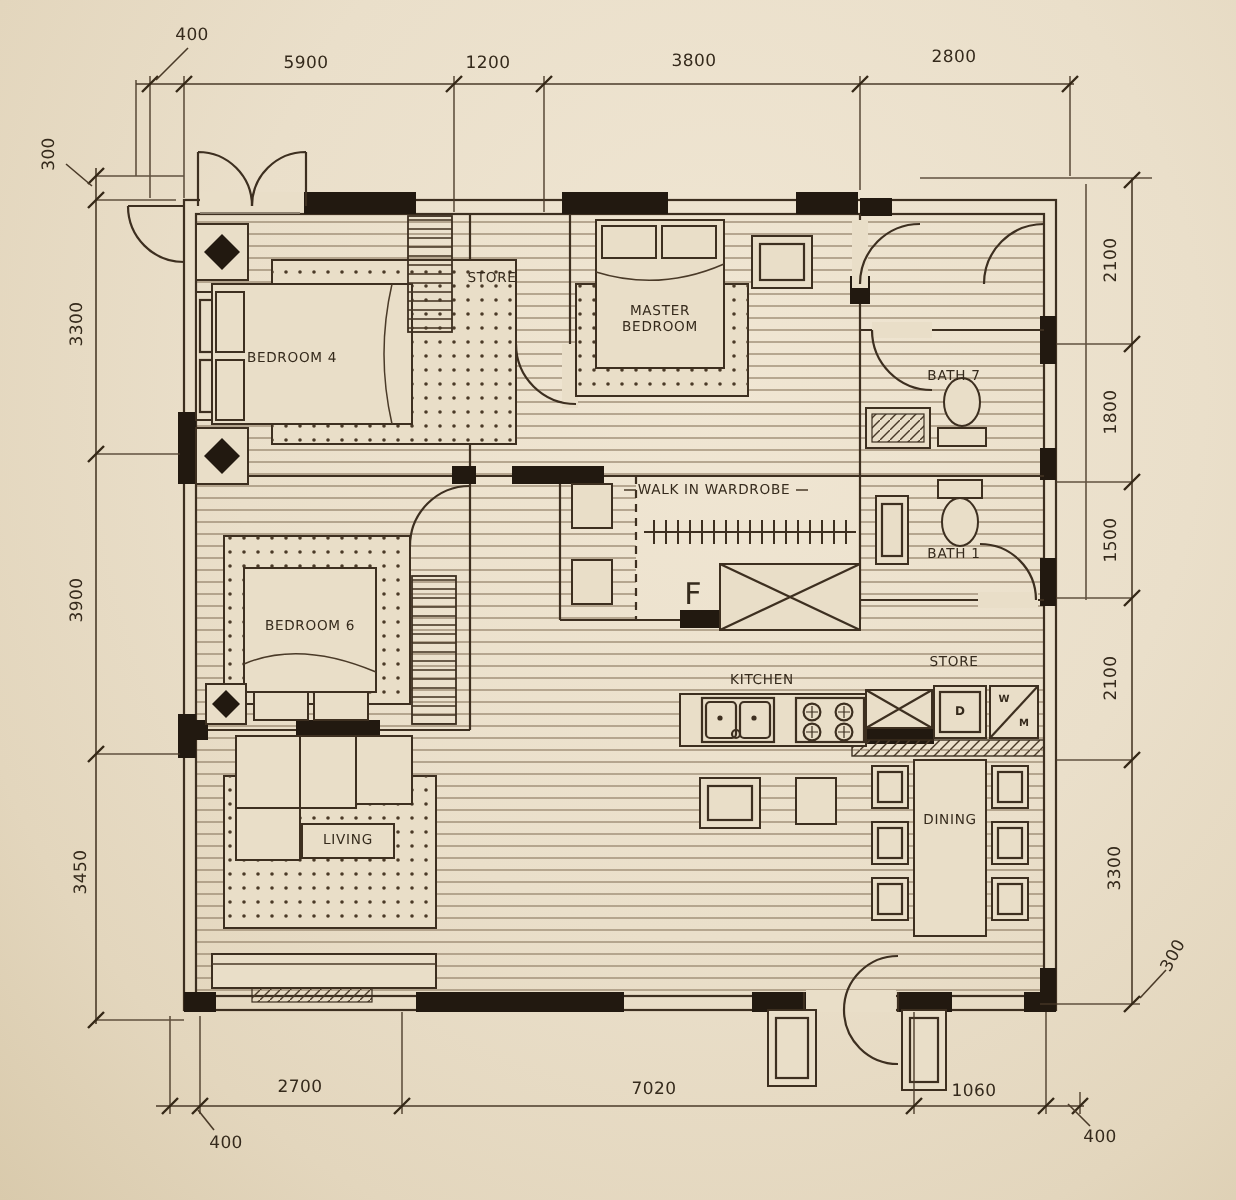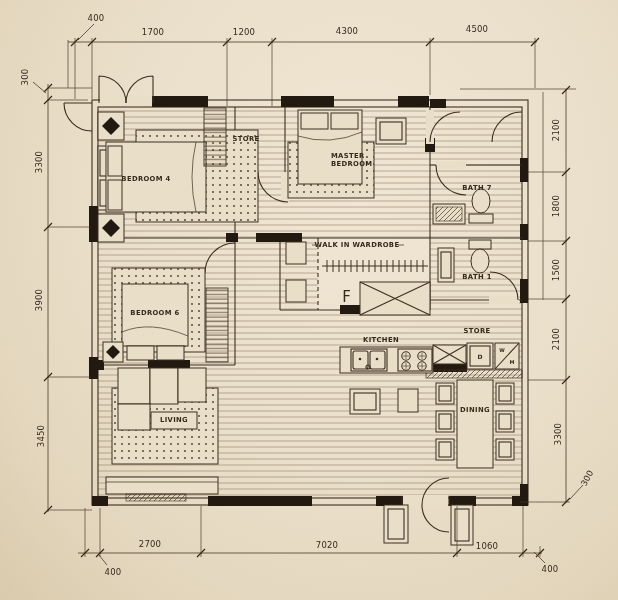--- a/index.html
+++ b/index.html
@@ -12,24 +12,24 @@
   .ink{stroke:#3d2f20;fill:none;stroke-width:1.1;}
   .thin{stroke:#4a3a28;fill:none;stroke-width:0.75;}
   .blk{fill:#221910;stroke:none;}
   .gry{fill:#8d8170;stroke:none;}
   .pf{fill:#e9dec8;stroke:#3d2f20;stroke-width:1;}
   .er{fill:#e9dec8;stroke:none;}
   .dim{stroke:#4a3a28;fill:none;stroke-width:0.8;}
   .tick{stroke:#352817;fill:none;stroke-width:1.2;}
   .lbl{position:absolute;transform:translate(-50%,-50%);color:#352a1c;white-space:nowrap;}
   .dimt{font-size:8.5px;letter-spacing:0.2px;}
-  .room{font-size:6.8px;letter-spacing:0.35px;font-weight:bold;}
+  .room{font-size:6.8px;letter-spacing:0.35px;font-weight:normal;}
   .rot{transform:translate(-50%,-50%) rotate(-90deg);}
   .rot62{transform:translate(-50%,-50%) rotate(-62deg);}
-  .wrap2{white-space:normal;width:46px;line-height:1.25;margin-left:24px;}
+  .wrap2{white-space:normal;width:46px;text-align:center;line-height:1.25;}
   .big{font-size:15px;font-weight:normal;letter-spacing:1px;}
   .tiny{font-size:6px;font-weight:bold;}
   .micro{font-size:5px;font-weight:bold;}
 </style>
 </head>
 <body>
 
 <div class="paper">
 
 <svg width="618" height="600" viewBox="0 0 618 600">
@@ -284,24 +284,24 @@
 
     <path class="dim" d="M94,24 L78,40"></path>
     <path class="dim" d="M33,82 L46,93"></path>
     <path class="dim" d="M583,485 L570,499"></path>
     <path class="dim" d="M545,563 L534,552"></path>
     <path class="dim" d="M107,565 L99,555"></path>
   </g>
 </svg>
 
 <div class="lbl dimt" style="left:96px;top:18px">400</div>
-<div class="lbl dimt" style="left:153px;top:32px">1700</div>
+<div class="lbl dimt" style="left:153px;top:32px">5900</div>
 <div class="lbl dimt" style="left:244px;top:32px">1200</div>
-<div class="lbl dimt" style="left:347px;top:31px">4300</div>
-<div class="lbl dimt" style="left:477px;top:29px">4500</div>
+<div class="lbl dimt" style="left:347px;top:31px">3800</div>
+<div class="lbl dimt" style="left:477px;top:29px">2800</div>
 
 <div class="lbl dimt rot" style="left:25px;top:77px">300</div>
 <div class="lbl dimt rot" style="left:39px;top:162px">3300</div>
 <div class="lbl dimt rot" style="left:39px;top:300px">3900</div>
 <div class="lbl dimt rot" style="left:41px;top:436px">3450</div>
 
 <div class="lbl dimt rot" style="left:556px;top:130px">2100</div>
 <div class="lbl dimt rot" style="left:556px;top:206px">1800</div>
 <div class="lbl dimt rot" style="left:556px;top:270px">1500</div>
 <div class="lbl dimt rot" style="left:556px;top:339px">2100</div>

